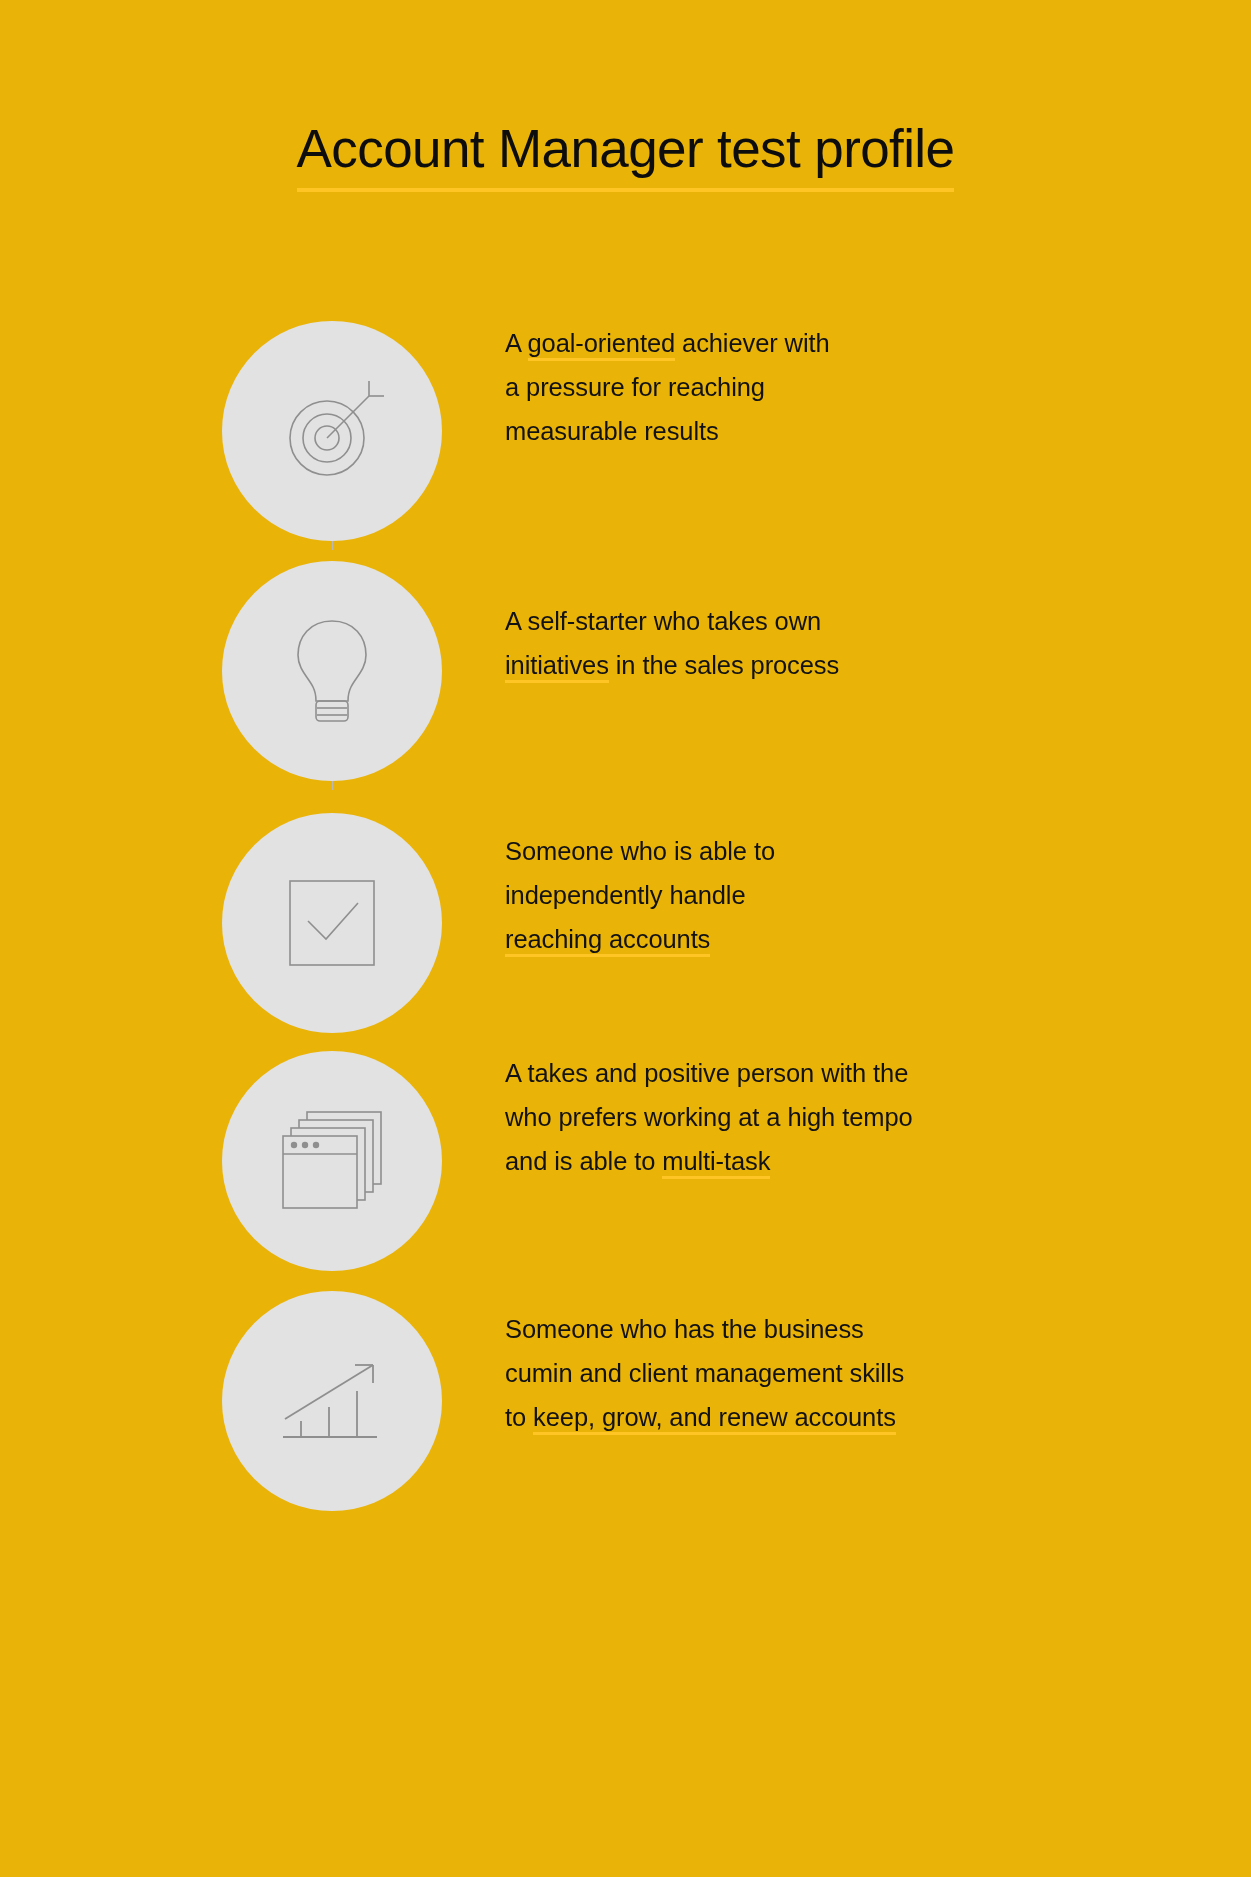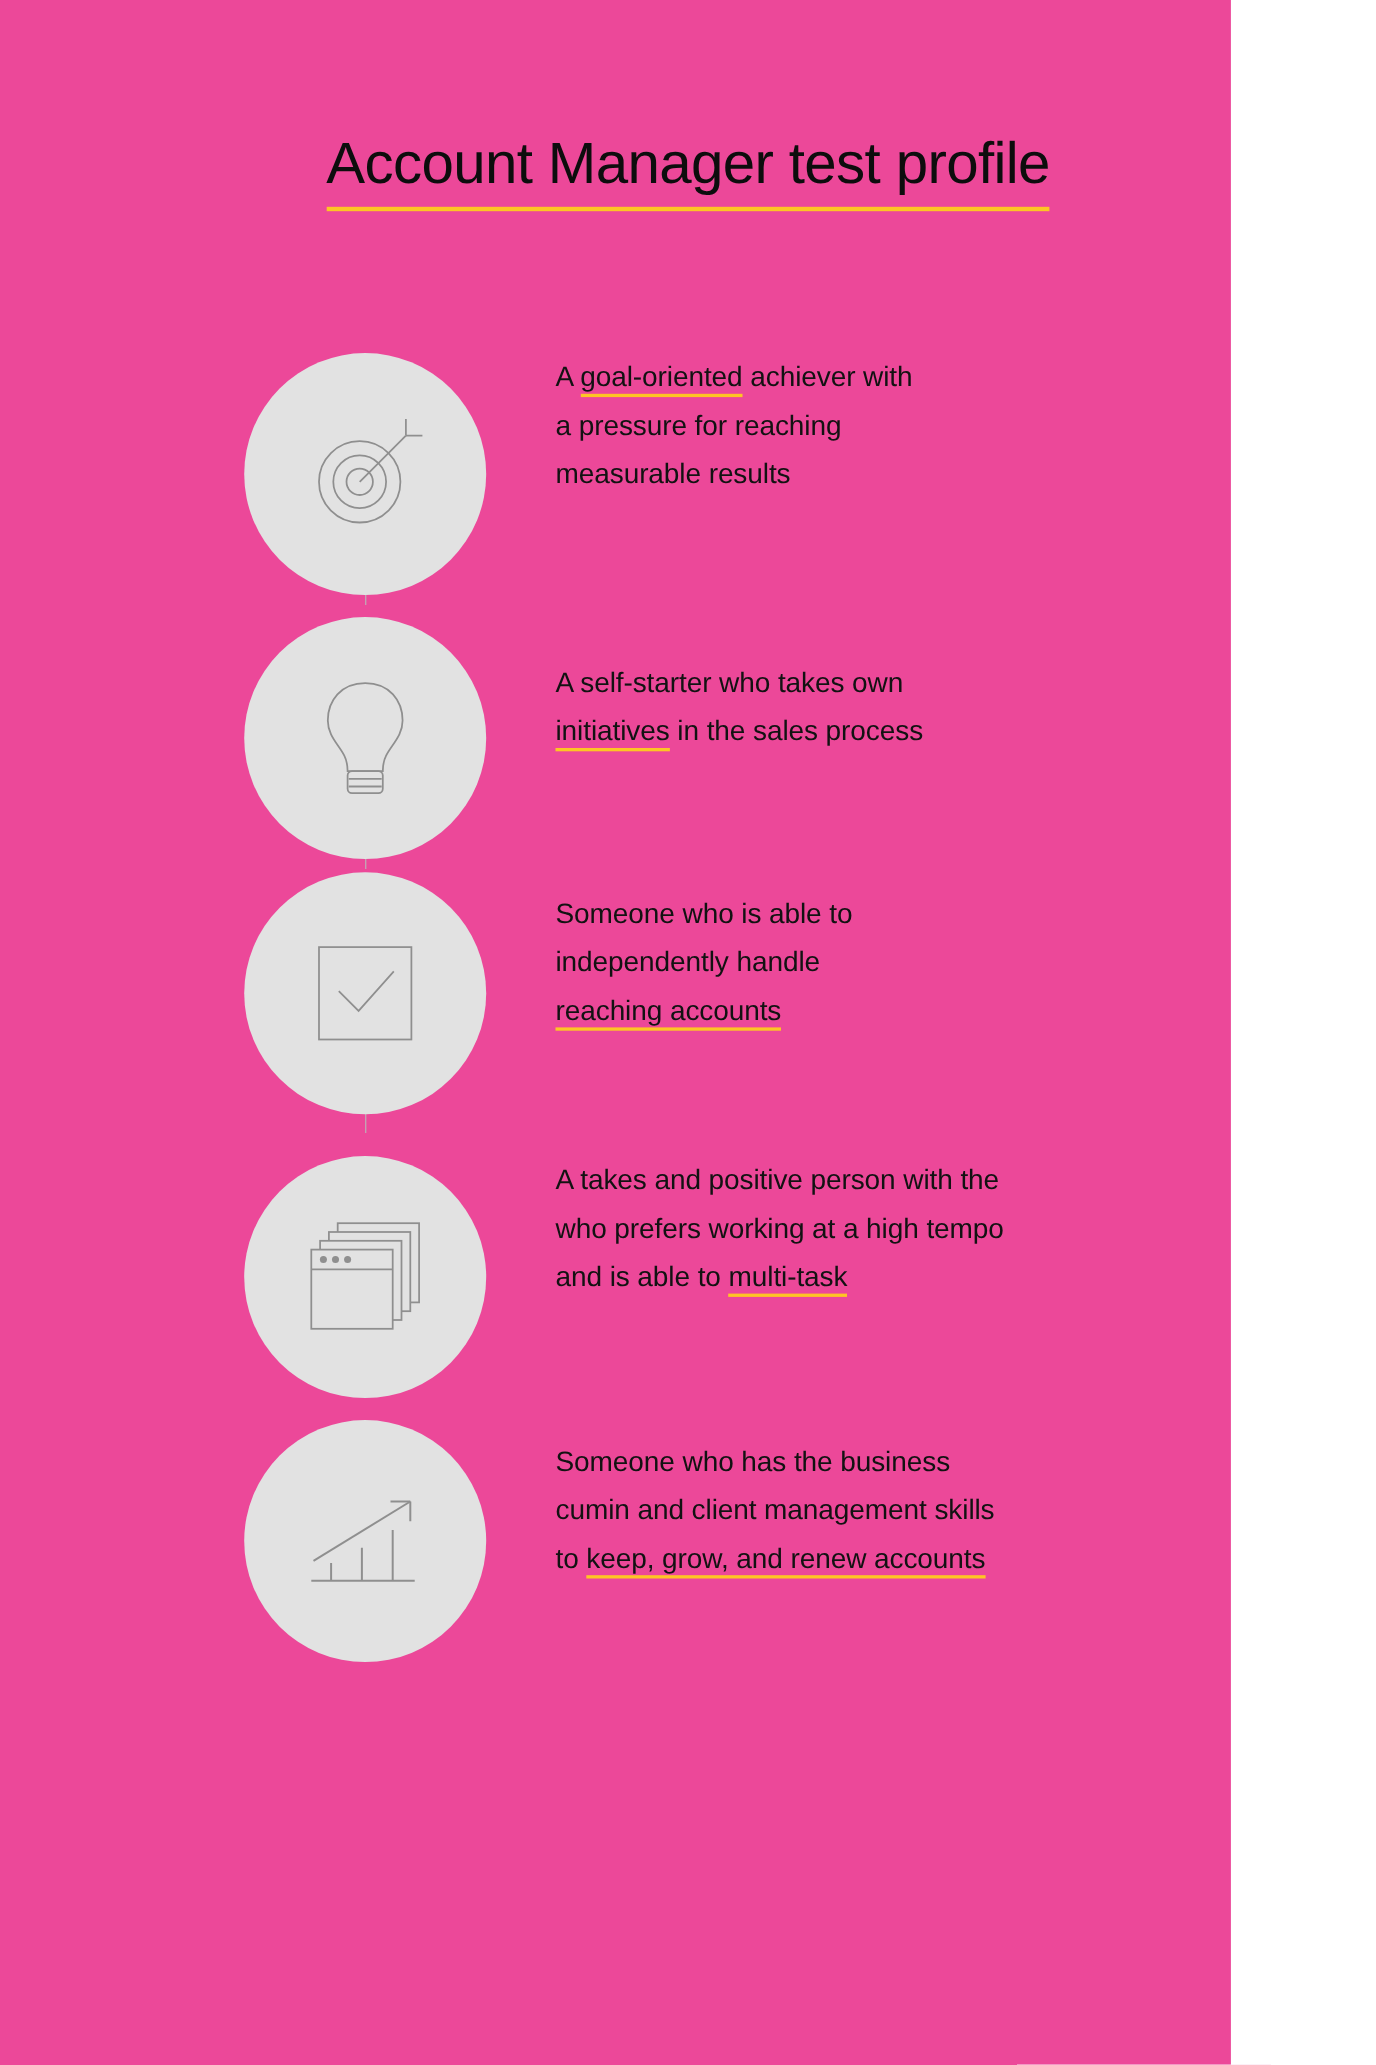--- a/index.html
+++ b/index.html
@@ -6,23 +6,23 @@
 
   html, body {
     width: 1251px;
     height: 1877px;
     background: #ffffff;
     font-family: "Liberation Sans", "DejaVu Sans", sans-serif;
   }
 
   .page {
     position: relative;
-    width: 1119px;
+    width: 1251px;
     height: 1877px;
-    background: #ec4899;
+    background: #eab308;
     overflow: hidden;
   }
 
   
   .title-wrap {
     position: absolute;
     left: 0;
     top: 120px;
     width: 1251px;
     text-align: center;
@@ -151,21 +151,21 @@
       <div class="copy" style="padding-top:38px;">
         <div>
           <span>A self-starter who takes own</span>
         </div>
         <div>
           <span class="hl">initiatives</span><span> in the sales process</span>
         </div>
       </div>
     </div>
 
-    <div class="row" style="top:472px;height:220px;">
+    <div class="row" style="top:492px;height:220px;">
       <div class="bubble" style="left:222px;top:0px;">
         <span>
           <svg class="icon-svg" width="100" height="100" viewBox="0 0 100 100">
             <g fill="none" stroke="#8f8f8f" stroke-width="1.6">
               <rect x="8" y="8" width="84" height="84"></rect>
               <path d="M26 48 L44 66 L76 30"></path>
             </g>
           </svg>
         </span>
       </div>

